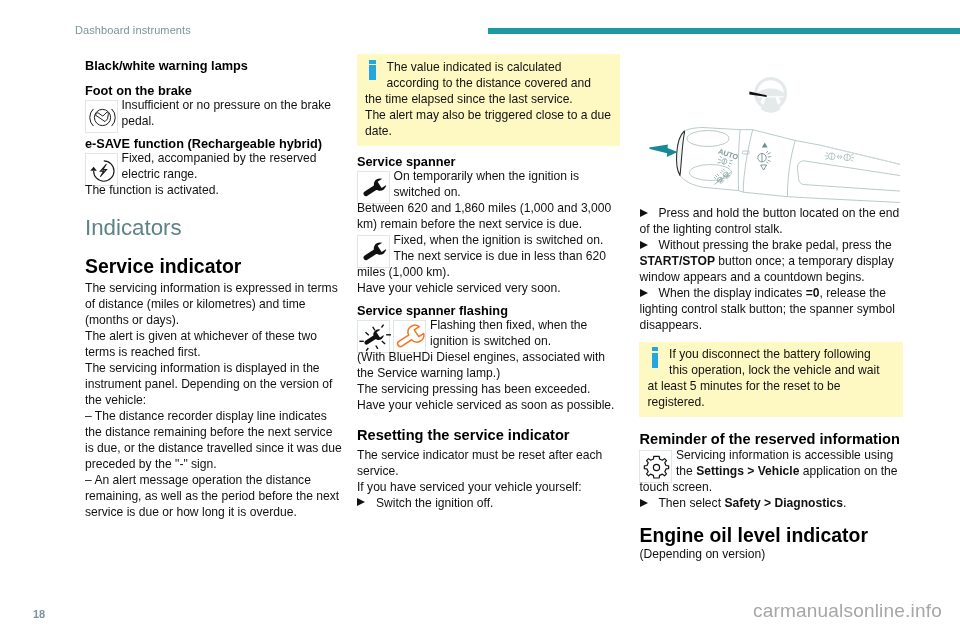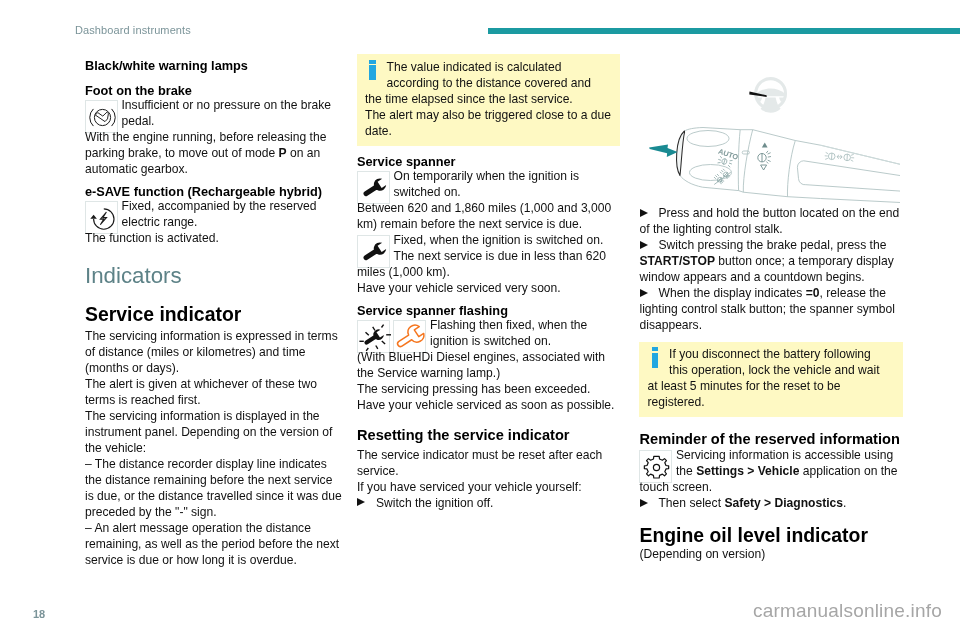--- a/index.html
+++ b/index.html
@@ -81,21 +81,20 @@
             <circle cx="15.5" cy="15.5" r="8.1"></circle>
             <path d="M6.1 7.2 a11.6 11.6 0 0 0 0 16.6" stroke-linecap="round"></path>
             <path d="M24.9 7.2 a11.6 11.6 0 0 1 0 16.6" stroke-linecap="round"></path>
           </g>
           <g fill="none" stroke="#1a1a1a" stroke-width="0.95" stroke-linejoin="round" stroke-linecap="round">
             <path d="M9.3 12.0 L10.8 10.6 L15.8 14.1 L19.9 10.2 L21.4 11.7 L20.5 16.9 L18.0 19.6 L8.6 13.2 Z"></path>
           </g>
         </svg>
       </span>
       <p>Insufficient or no pressure on the brake pedal.</p>
-    <p><span>With the engine running, before releasing the parking brake, to move out of mode </span><b>P</b><span> on an automatic gearbox.</span></p>
     </div>
     <div class="sp8"></div>
     <h4 class="h4">e-SAVE function (Rechargeable hybrid)</h4>
     <div class="clearfix">
       <span class="iconbox">
         <svg width="31" height="31" viewBox="0 0 31 31">
           <path d="M16.8 5.8 A10.2 10.2 0 1 1 6.6 16.0" fill="none" stroke="#1a1a1a" stroke-width="1.15"></path>
           <path d="M6.6 11.8 L9.9 15.8 L3.3 15.8 Z" fill="#1a1a1a"></path>
           <path d="M19.4 9.0 L13.3 16.1 L16.8 16.1 L13.3 21.7 L19.6 14.6 L16.0 14.6 Z" fill="none" stroke="#1a1a1a" stroke-width="1.05" stroke-linejoin="miter"></path>
         </svg>
@@ -265,21 +264,21 @@
               <path d="M25.2 1.6 L27.8 0.4 M25.5 3.9 L28.5 3.9 M25.2 6.2 L27.8 7.4"></path>
             </g>
           </g>
         </g>
         <g>
           <path d="M9.1 92.5 L28.0 89.4 L27.5 93.0 L37.6 97.1 L26.8 101.9 L27.1 98.3 L9.7 94.0 Z" fill="#1a8a92"></path>
         </g>
       </svg>
     </div>
     <p class="bullet"><span class="arrowbul"><i></i></span><span style="display:inline-block;width:10.4px"></span><span>Press and hold the button located on the end of the lighting control stalk.</span></p>
-    <p class="bullet"><span class="arrowbul"><i></i></span><span style="display:inline-block;width:10.4px"></span><span>Switch pressing the brake pedal, press the </span><b>START/STOP</b><span> button once; a temporary display window appears and a countdown begins.</span></p>
+    <p class="bullet"><span class="arrowbul"><i></i></span><span style="display:inline-block;width:10.4px"></span><span>Without pressing the brake pedal, press the </span><b>START/STOP</b><span> button once; a temporary display window appears and a countdown begins.</span></p>
     <p class="bullet"><span class="arrowbul"><i></i></span><span style="display:inline-block;width:10.4px"></span><span>When the display indicates </span><b>=0</b><span>, release the lighting control stalk button; the spanner symbol disappears.</span></p>
     <div class="sp8c"></div>
     <div class="infobox clearfix">
       <span class="ibar">
           <i class="dot"></i>
           <i class="stem"></i>
         </span>
       <p>If you disconnect the battery following</p>
       <p>this operation, lock the vehicle and wait</p>
       <p>at least 5 minutes for the reset to be</p>

